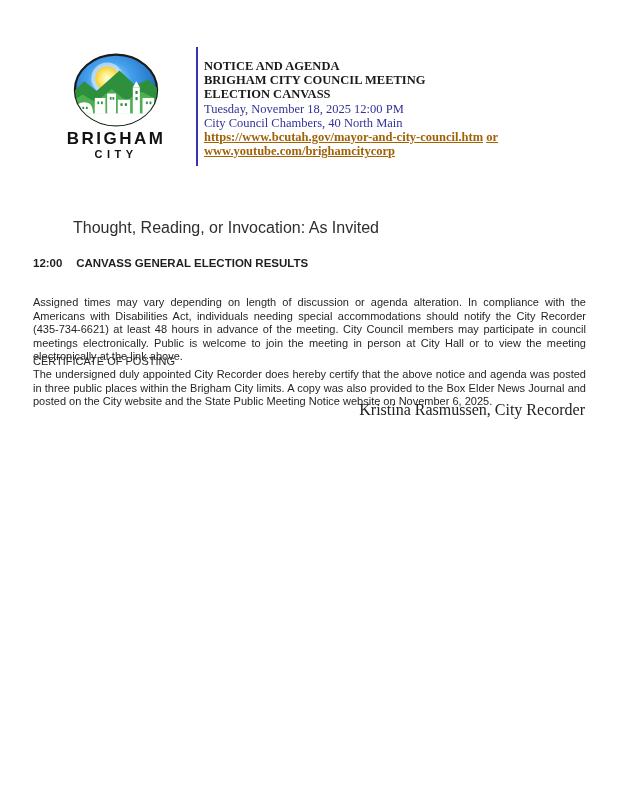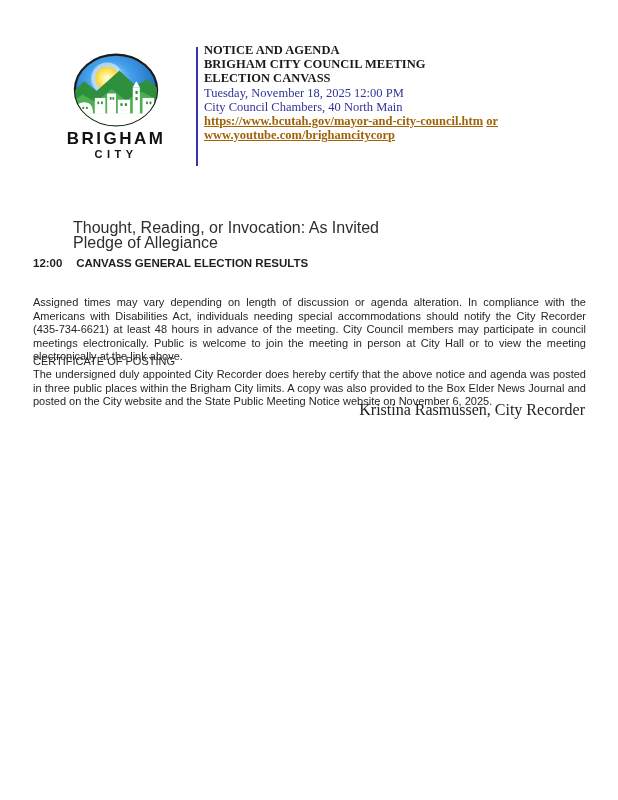--- a/index.html
+++ b/index.html
@@ -30,21 +30,21 @@
     color:#121212; line-height:1.1;
     white-space:nowrap;
   }
 
   
   .header-divider {
     position:absolute; left:196px; top:47px;
     width:2px; height:119px; background:#3535AD;
   }
   .header-text {
-    position:absolute; left:204px; top:43px;
+    position:absolute; left:204px; top:59px;
     font-family:"Liberation Serif", serif;
     font-size:12.5px; line-height:14.2px;
     color:#1a1a1a; white-space:nowrap;
   }
   .ht-bold { font-weight:bold; }
   .ht-accent { color:#32329B; }
   .ht-link {
     color:#a16207; text-decoration:underline;
     font-weight:bold; cursor:pointer;
   }
@@ -152,21 +152,20 @@
       <span class="ht-link">https://www.bcutah.gov/mayor-and-city-council.htm</span>
       <span class="ht-or">or</span>
     </div>
     <div>
       <span class="ht-link">www.youtube.com/brighamcitycorp</span>
     </div>
   </div>
 
   <div class="invocation-block">
     <div>Thought, Reading, or Invocation: As Invited</div>
-    <div>Pledge of Allegiance</div>
   </div>
 
   <div class="agenda-row">
     <span class="agenda-time">12:00</span>
     <span>CANVASS GENERAL ELECTION RESULTS</span>
   </div>
 
   <div class="ada-paragraph">Assigned times may vary depending on length of discussion or agenda alteration. In compliance with the Americans with Disabilities Act, individuals needing special accommodations should notify the City Recorder (435-734-6621) at least 48 hours in advance of the meeting. City Council members may participate in council meetings electronically. Public is welcome to join the meeting in person at City Hall or to view the meeting electronically at the link above.</div>
 
   <div class="cert-block">

